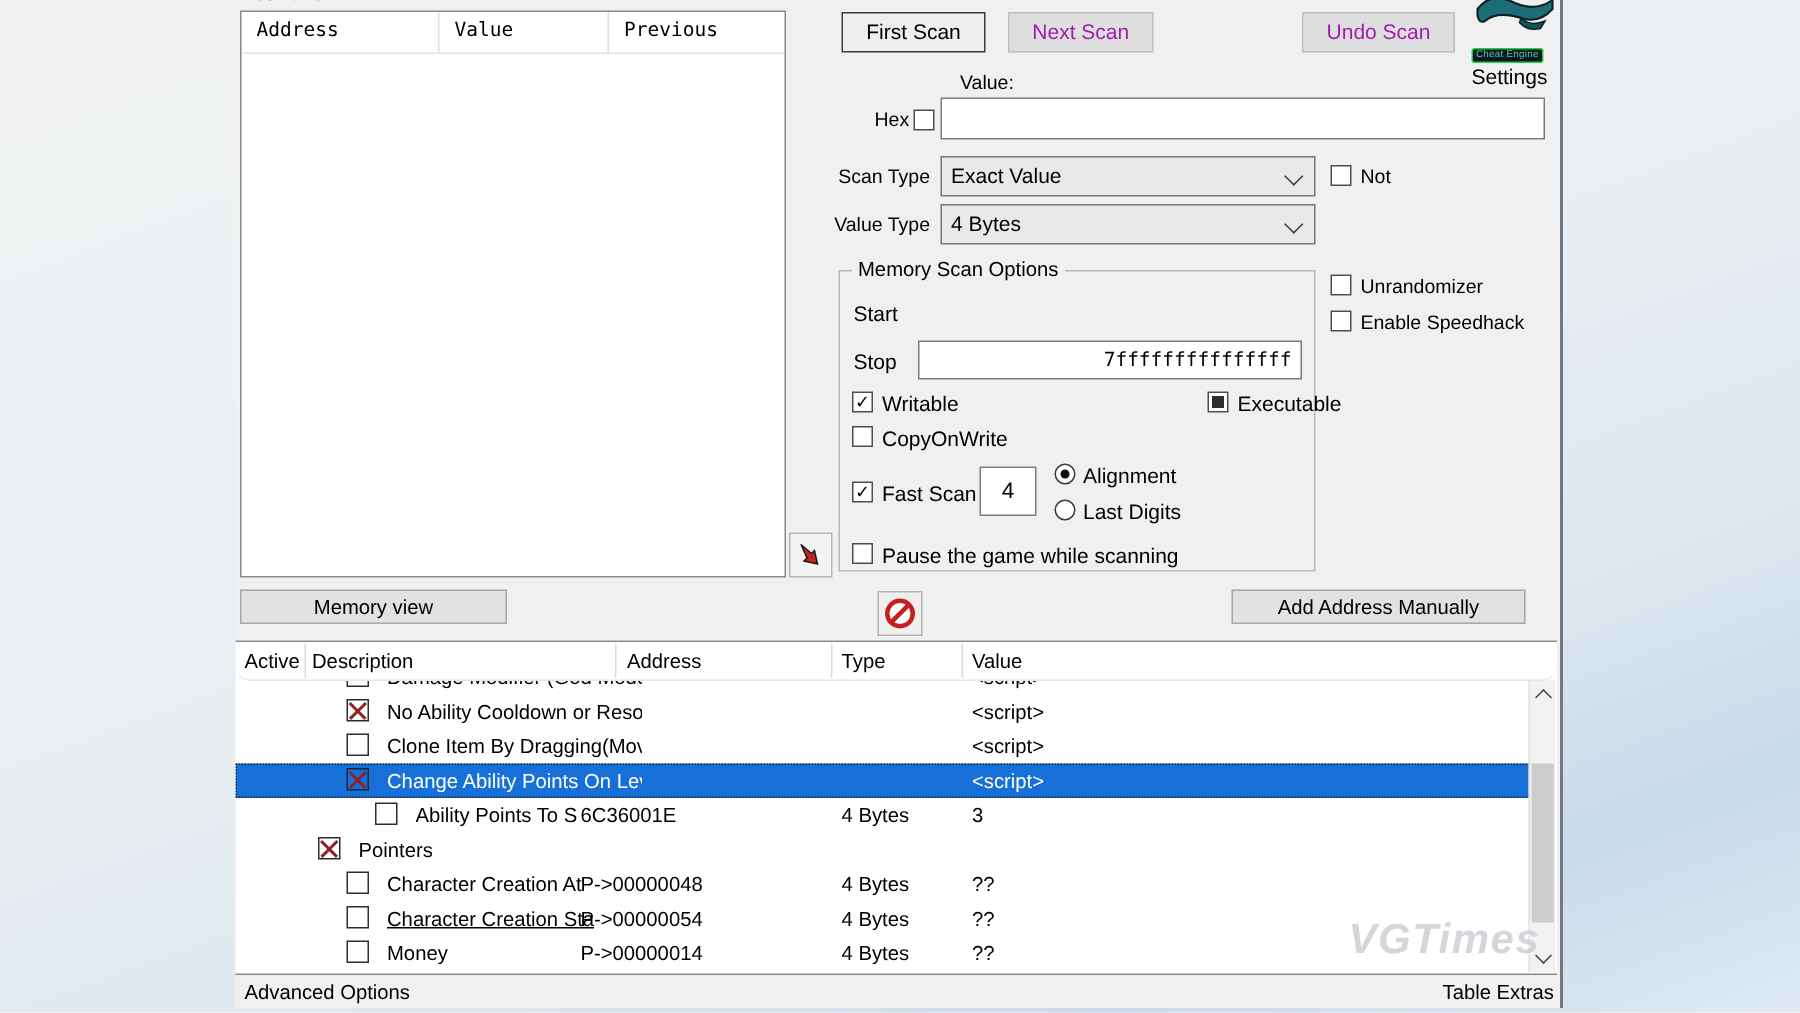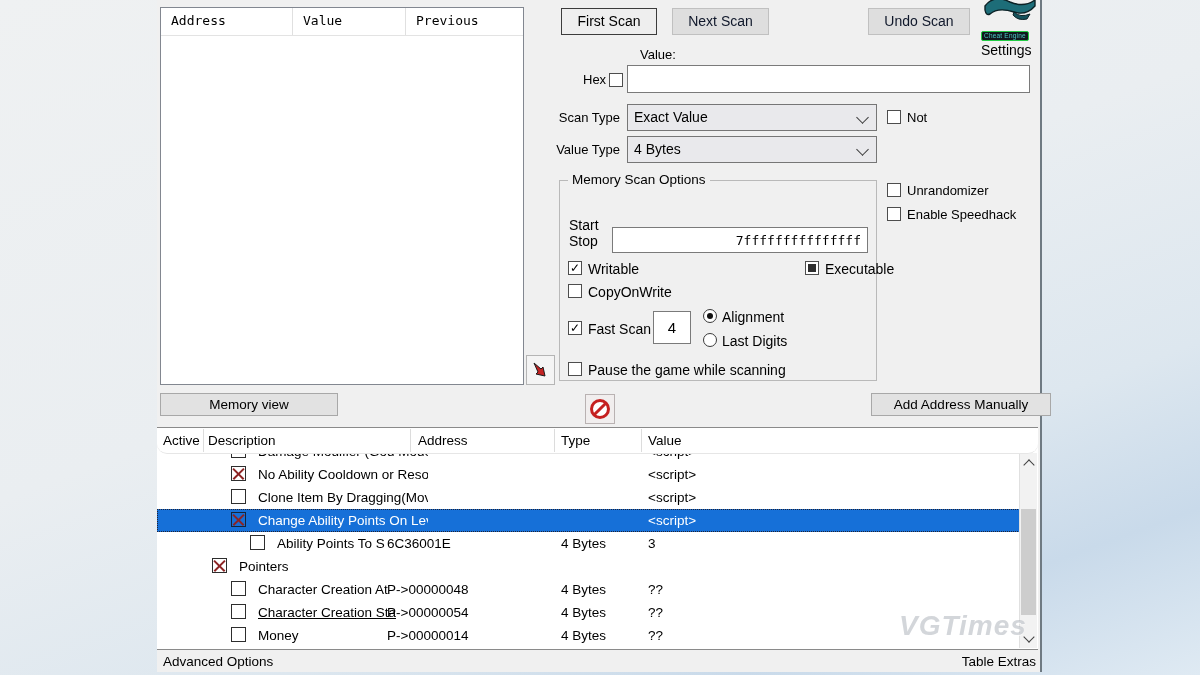--- a/index.html
+++ b/index.html
@@ -23,27 +23,27 @@
     font-family:"DejaVu Sans Mono","Liberation Mono",monospace;font-size:13px;}
   .found-header .col{padding:5px 0 0 10px;border-right:1px solid #e0e0e0;box-sizing:border-box;}
   .fc-address{width:132px;}  .fc-value{width:113px;}  .fc-previous{width:115px;border-right:none!important;}
   
   .arrow-btn{position:absolute;left:369px;top:355px;width:27px;height:28px;background:#f4f4f4;
     border:1px solid #b5b5b5;display:flex;align-items:center;justify-content:center;}
   
   .btn{position:absolute;box-sizing:border-box;text-align:center;background:#e4e4e4;
     border:1px solid #9c9c9c;font-size:14px;line-height:24px;height:27px;}
   .btn.primary{border:1px solid #3c3c3c;background:#eeeeee;}
-  .btn.disabled{color:#0f172a;background:#dedede;border-color:#c0c0c0;}
+  .btn.disabled{color:#a21caf;background:#dedede;border-color:#c0c0c0;}
   .btn-first{left:404px;top:8px;width:96px;}
   .btn-next{left:515px;top:8px;width:97px;}
   .btn-undo{left:711px;top:8px;width:102px;}
   .small-btn{height:23px;line-height:21px;font-size:13.5px;background:#e2e2e2;border:1px solid #a8a8a8;}
   .btn-memview{left:3px;top:393px;width:178px;}
-  .btn-addaddr{left:714px;top:393px;width:180px;}
+  .btn-addaddr{left:664px;top:393px;width:196px;}
   
   .logo{position:absolute;left:824px;top:0;width:58px;height:52px;text-align:left;}
   .logo svg{display:block;margin:0 auto;}
   .logo-badge{display:inline-block;background:#10181c;color:#49c8c4;border:1px solid #2c4;
     border-radius:2px;font-size:6.5px;line-height:8px;padding:0 2px;letter-spacing:.2px;margin-top:-3px;}
   .logo-settings{font-size:14px;margin-top:1px;}
   
   .lbl{position:absolute;white-space:nowrap;}
   .value-label{left:483px;top:47px;}
   .hex-label{left:426px;top:72px;}
@@ -62,21 +62,21 @@
   .value-type-label{left:396px;top:142px;width:67px;text-align:right;}
   .cb-not{position:absolute;left:730px;top:110px;}
   .not-label{left:750px;top:110px;}
   
   .group{position:absolute;left:402px;top:180px;width:318px;height:201px;
     border:1px solid #b9b9b9;box-sizing:border-box;}
   .group-title{position:absolute;left:8px;top:-9px;background:#f0f0f0;padding:0 4px;font-size:13.5px;}
   .g-lbl{position:absolute;white-space:nowrap;font-size:14px;}
   .mono-input{position:absolute;box-sizing:border-box;background:#fff;border:1px solid #7a7a7a;
     font-family:"DejaVu Sans Mono","Liberation Mono",monospace;font-size:13px;text-align:right;padding:0 6px;}
-  .start-label{left:9px;top:20px;margin-top:16px;}
+  .start-label{left:9px;top:20px;}
   .start-input{left:52px;top:14px;width:256px;height:26px;}
   .stop-label{left:9px;top:52px;}
   .stop-input{left:52px;top:46px;width:256px;height:26px;}
   .cb-writable{position:absolute;left:8px;top:80px;}
   .writable-label{left:28px;top:80px;}
   .cb-exec{position:absolute;left:245px;top:80px;}
   .cb-exec .inner{position:absolute;left:2px;top:2px;width:8px;height:8px;background:#2e2e2e;}
   .exec-label{left:265px;top:80px;}
   .cb-cow{position:absolute;left:8px;top:103px;}
   .cow-label{left:28px;top:103px;}

